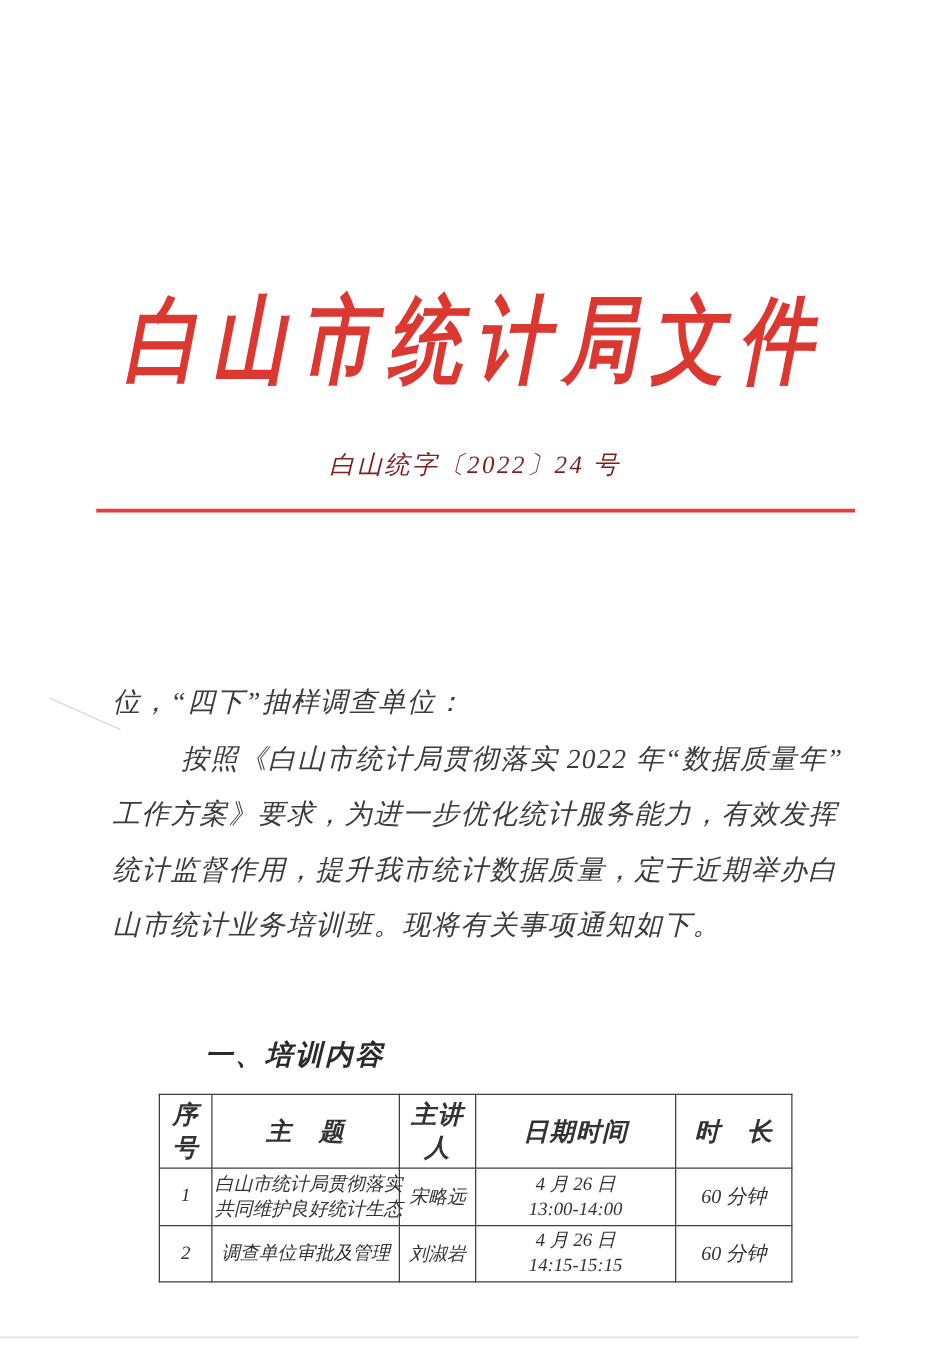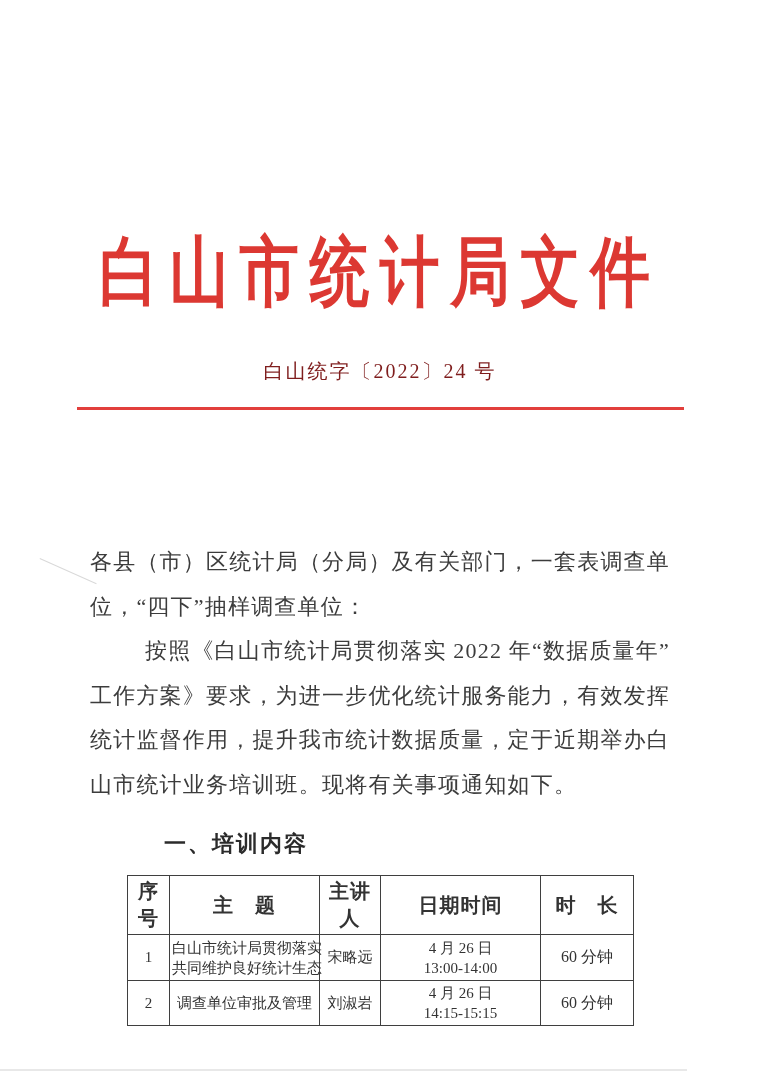--- a/index.html
+++ b/index.html
@@ -3,20 +3,21 @@
 <meta charset="utf-8">
 <style>
   html,body{margin:0;padding:0;background:#ffffff;}
   .page{
     position:relative;
     width:687px;height:1078px;
     background:#ffffff;
     overflow:hidden;
     font-family:"Liberation Serif","DejaVu Serif",serif;
     color:#3a3a3a;
+    font-style:italic;
   }
   
   .scan-edge-right{position:absolute;top:0;left:748px;width:2px;height:1078px;background:#ececec;}
   .scan-edge-bottom{position:absolute;top:1069px;left:0;width:760px;height:2px;background:#e8e8e8;}
   .scan-scratch{position:absolute;left:40px;top:558px;width:62px;height:1px;background:#d9d9d9;transform:rotate(24deg);transform-origin:left top;}
 
   .letterhead{
     position:absolute;top:222px;left:0;width:760px;
     text-align:center;
     font-size:76px;font-weight:bold;
@@ -87,21 +88,20 @@
   <div class="scan-edge-bottom"></div>
 
   <div class="letterhead">白山市统计局文件</div>
 
   <div class="doc-number">白山统字〔2022〕24 号</div>
 
   <div class="red-divider"></div>
 
 
   <div class="body-block">
-    <div class="body-line">各县（市）区统计局（分局）及有关部门，一套表调查单</div>
     <div class="body-line">位，“四下”抽样调查单位：</div>
     <div class="body-line indent-first">按照《白山市统计局贯彻落实 2022 年“数据质量年”</div>
     <div class="body-line">工作方案》要求，为进一步优化统计服务能力，有效发挥</div>
     <div class="body-line">统计监督作用，提升我市统计数据质量，定于近期举办白</div>
     <div class="body-line">山市统计业务培训班。现将有关事项通知如下。</div>
   </div>
 
   <div class="section-heading">一、培训内容</div>
 
   <table class="training">

